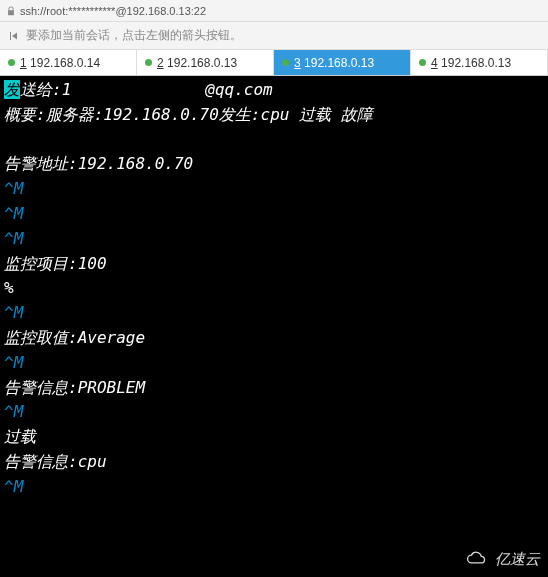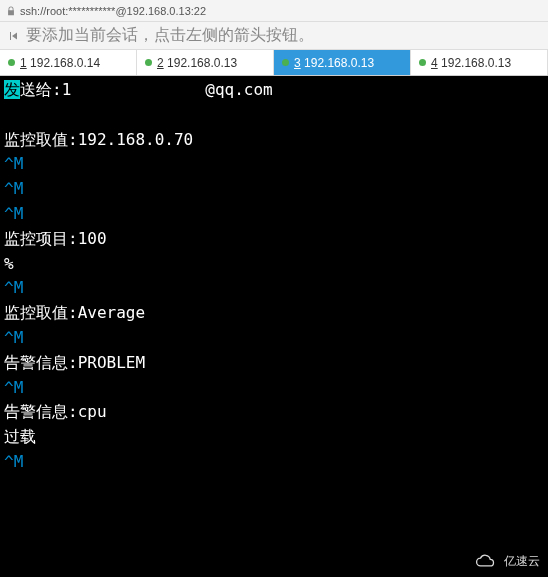--- a/index.html
+++ b/index.html
@@ -1,37 +1,37 @@
 <!DOCTYPE html>
 <html><head>
   <meta charset="utf-8">
   <style>
     * { margin: 0; padding: 0; box-sizing: border-box; }
     body { font-family: "Microsoft YaHei", Arial, sans-serif; width: 548px; height: 577px; background: #f0f0f0; position: relative; overflow: hidden; }
     
     .url-bar { background: #f4f4f4; height: 22px; display: flex; align-items: center; padding: 0 6px; font-size: 11px; color: #555; border-bottom: 1px solid #ddd; }
     .lock-icon { width: 10px; height: 10px; margin-right: 4px; fill: #888; }
     
-    .hint-bar { background: #f4f4f4; height: 28px; display: flex; align-items: center; padding: 0 8px; font-size: 16px; color: #888; border-bottom: 1px solid #ddd; }
+    .hint-bar { background: #f4f4f4; height: 28px; display: flex; align-items: center; padding: 0 8px; font-size: 12px; color: #888; border-bottom: 1px solid #ddd; }
     .arrow-icon { width: 12px; height: 12px; margin-right: 6px; fill: #888; }
     
     .tabs { display: flex; background: #fff; height: 26px; border-bottom: 1px solid #ccc; }
     .tab { flex: 0 0 137px; display: flex; align-items: center; padding: 0 8px; font-size: 12px; color: #333; border-right: 1px solid #ddd; cursor: pointer; background: #fff; }
     .tab.active { background: #3399dd; color: #fff; }
     .tab .dot { width: 7px; height: 7px; border-radius: 50%; margin-right: 5px; flex-shrink: 0; }
     .tab .dot.green { background: #4caf50; }
     .tab .underline { text-decoration: underline; }
     
-    .terminal { background: #000; color: #fff; font-family: "SimHei", "Microsoft YaHei", monospace; font-size: 16px; line-height: 1.55; padding: 2px 4px; height: 501px; position: relative; }
+    .terminal { background: #000; color: #fff; font-family: "SimHei", "Microsoft YaHei", monospace; font-size: 16px; line-height: 1.55; padding: 2px 4px; height: 501px; position: relative; font-style: italic; }
     .terminal .line { white-space: pre-wrap; }
     .hl-cyan { background: #00cccc; color: #000; display: inline; }
     .redact { background: #000; color: #000; display: inline-block; width: 134px; height: 18px; vertical-align: middle; }
     .control { color: #0088cc; }
     
-    .watermark { position: absolute; bottom: 6px; right: 8px; display: flex; align-items: center; gap: 4px; color: #fff; font-size: 12px; opacity: 0.85; justify-content: center; }
+    .watermark { position: absolute; bottom: 6px; right: 8px; display: flex; align-items: center; gap: 4px; color: #fff; font-size: 15px; opacity: 0.85; justify-content: center; }
     .watermark svg { width: 26px; height: 18px; fill: none; stroke: #fff; stroke-width: 2; }
   </style>
 </head>
 <body>
 
 <div class="url-bar">
   <svg class="lock-icon" viewBox="0 0 24 24">
       <path d="M6 10V7a6 6 0 1112 0v3h1v12H5V10h1zm2 0h8V7a4 4 0 10-8 0v3z"></path>
     </svg>
   <span>ssh://root:***********@192.168.0.13:22</span>
@@ -66,34 +66,35 @@
   <div class="tab">
     <span class="dot green"></span>
     <span class="underline">4</span>
     <span>&nbsp;</span>
     <span>192.168.0.13</span>
   </div>
 </div>
 
 <div class="terminal">
   <div class="line"><span class="hl-cyan">发</span><span>送给:1</span><span class="redact"></span><span>@qq.com</span></div>
+  <div class="line">概要:服务器:192.168.0.70发生:cpu 过载 故障</div>
   <div class="line">&nbsp;</div>
-  <div class="line">监控取值:192.168.0.70</div>
+  <div class="line">告警地址:192.168.0.70</div>
   <div class="line control">^M</div>
   <div class="line control">^M</div>
   <div class="line control">^M</div>
   <div class="line">监控项目:100</div>
   <div class="line">%</div>
   <div class="line control">^M</div>
   <div class="line">监控取值:Average</div>
   <div class="line control">^M</div>
   <div class="line">告警信息:PROBLEM</div>
   <div class="line control">^M</div>
+  <div class="line">过载</div>
   <div class="line">告警信息:cpu</div>
-  <div class="line">过载</div>
   <div class="line control">^M</div>
 
   <div class="watermark">
     <svg viewBox="0 0 40 24">
         <path d="M10 18a6 6 0 010-12 8 8 0 0115 2 5 5 0 010 10H10z"></path>
       </svg>
     <span>亿速云</span>
   </div>
 </div>
 

